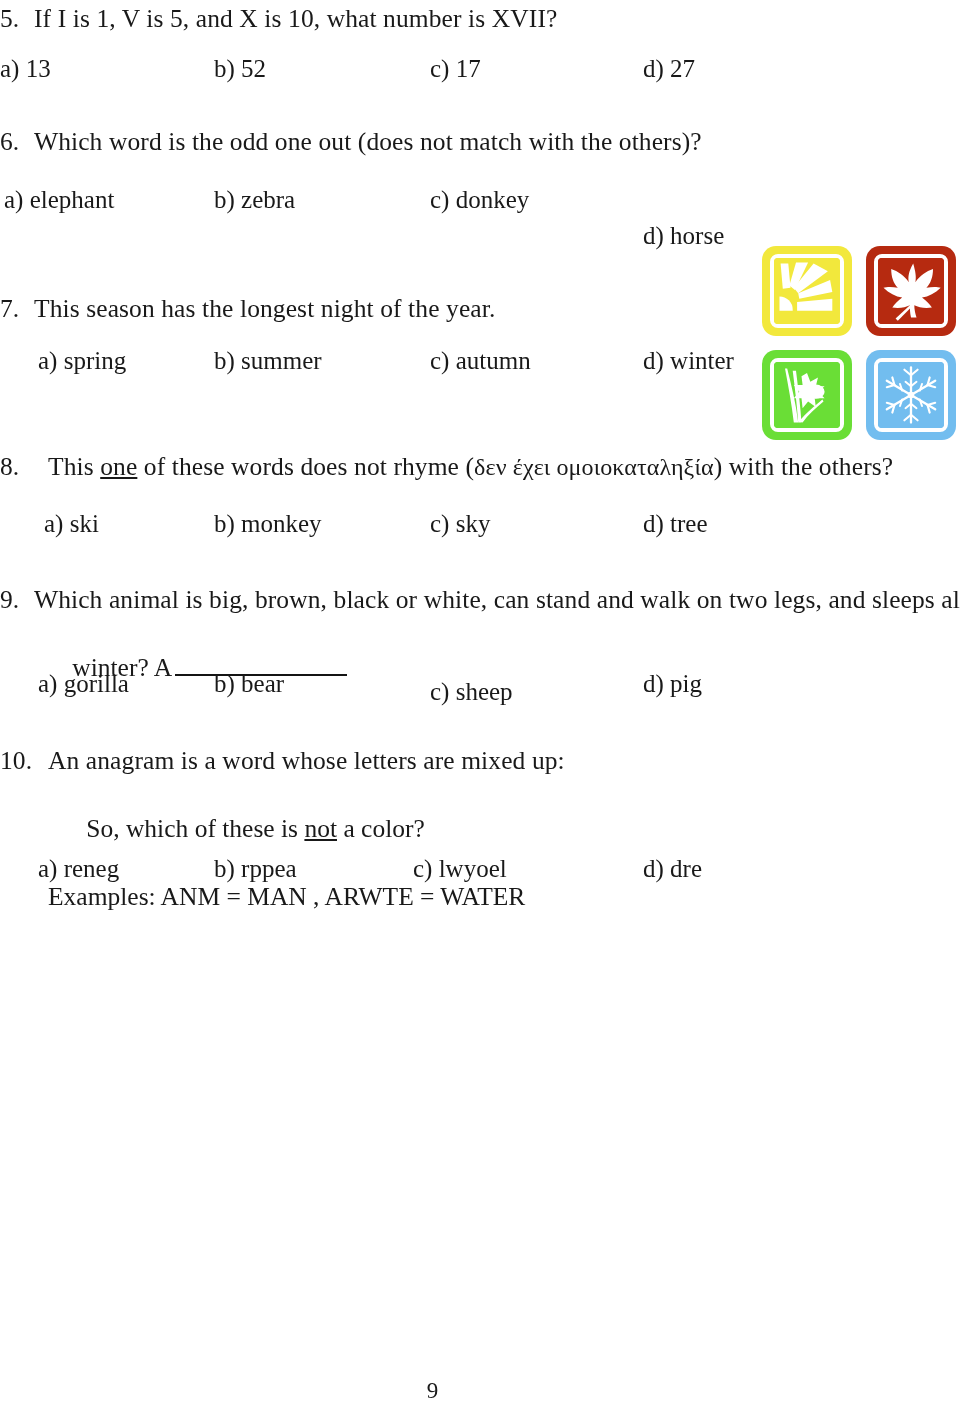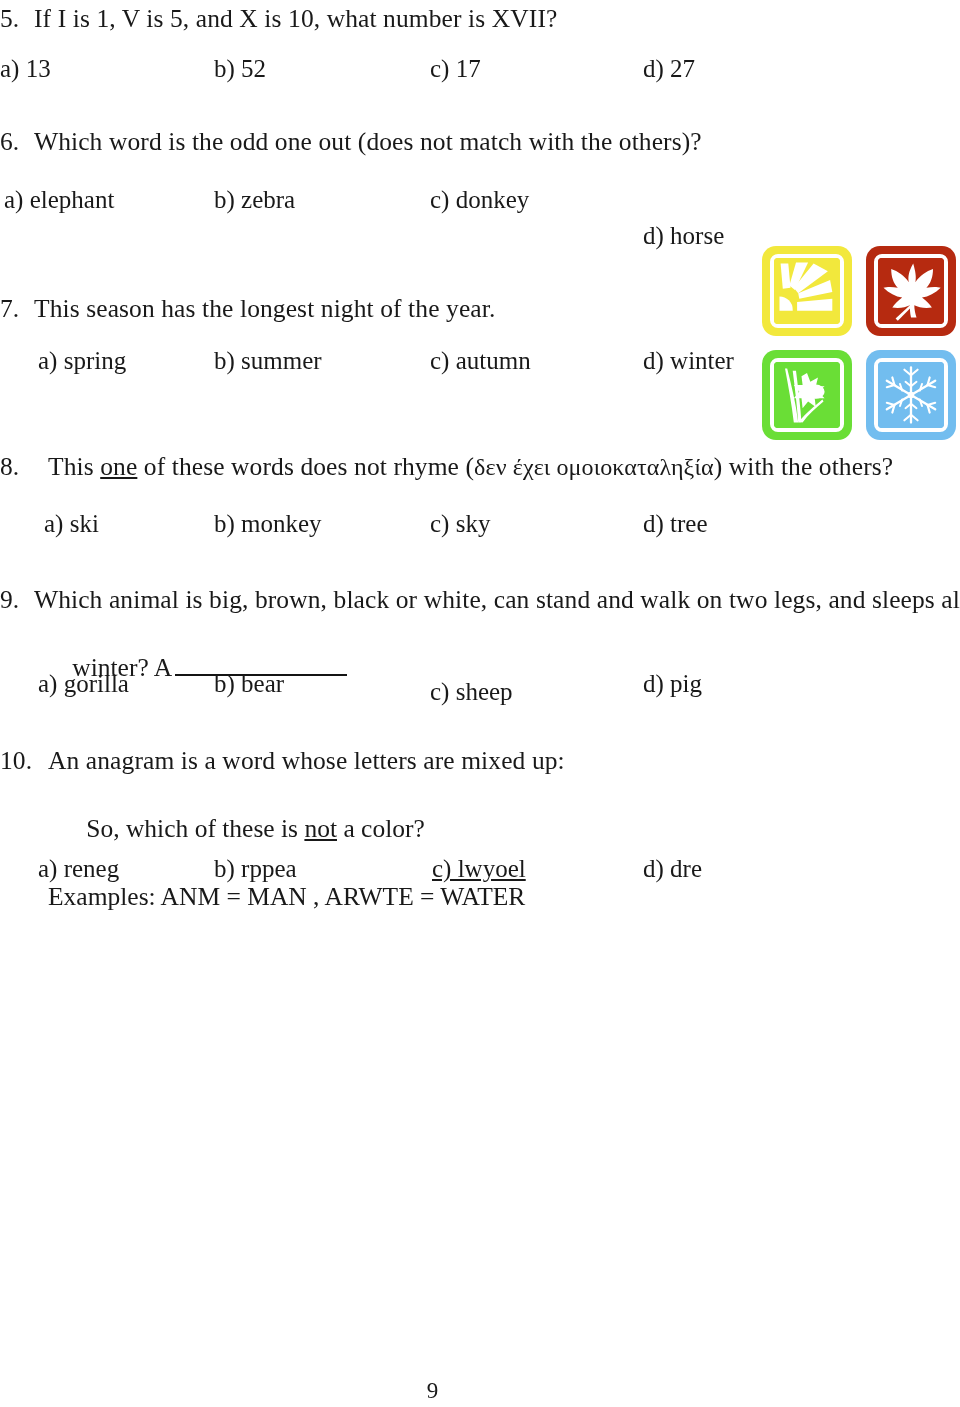--- a/index.html
+++ b/index.html
@@ -306,19 +306,19 @@
       <span class="q-text">An anagram is a word whose letters are mixed up:</span>
     </div>
     <div class="q-cont" style="margin-left:48px;">
       <span>So, which of these is </span><u class="u">not</u><span> a color?</span>
     </div>
     <div class="q-cont" style="margin-left:48px;">Examples: ANM = MAN , ARWTE = WATER</div>
   </div>
   <div class="opt-row" style="top:853px;">
     <span class="opt" style="left:38px;">a) reneg</span>
     <span class="opt" style="left:214px;">b) rppea</span>
-    <span class="opt" style="left:432px;text-decoration:underline;">c) lwyoel</span>
+    <span class="opt" style="left:413px;">c) lwyoel</span>
     <span class="opt" style="left:643px;">d) dre</span>
   </div>
 
   <div class="page-number">9</div>
 
 </div>
 
 </body></html>

